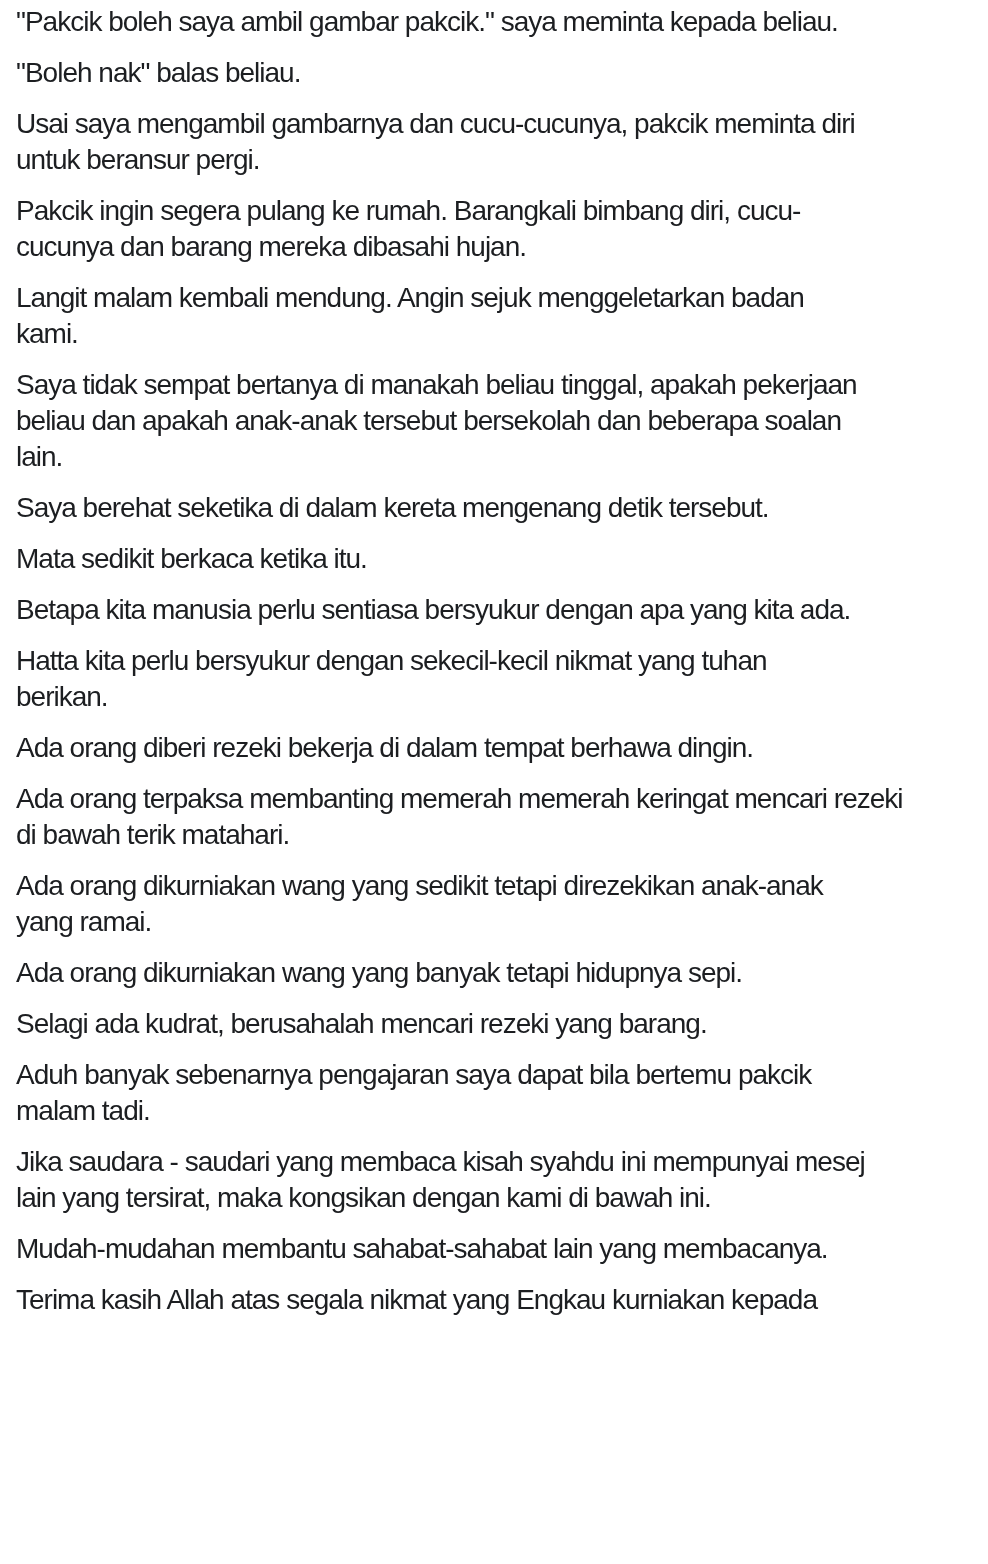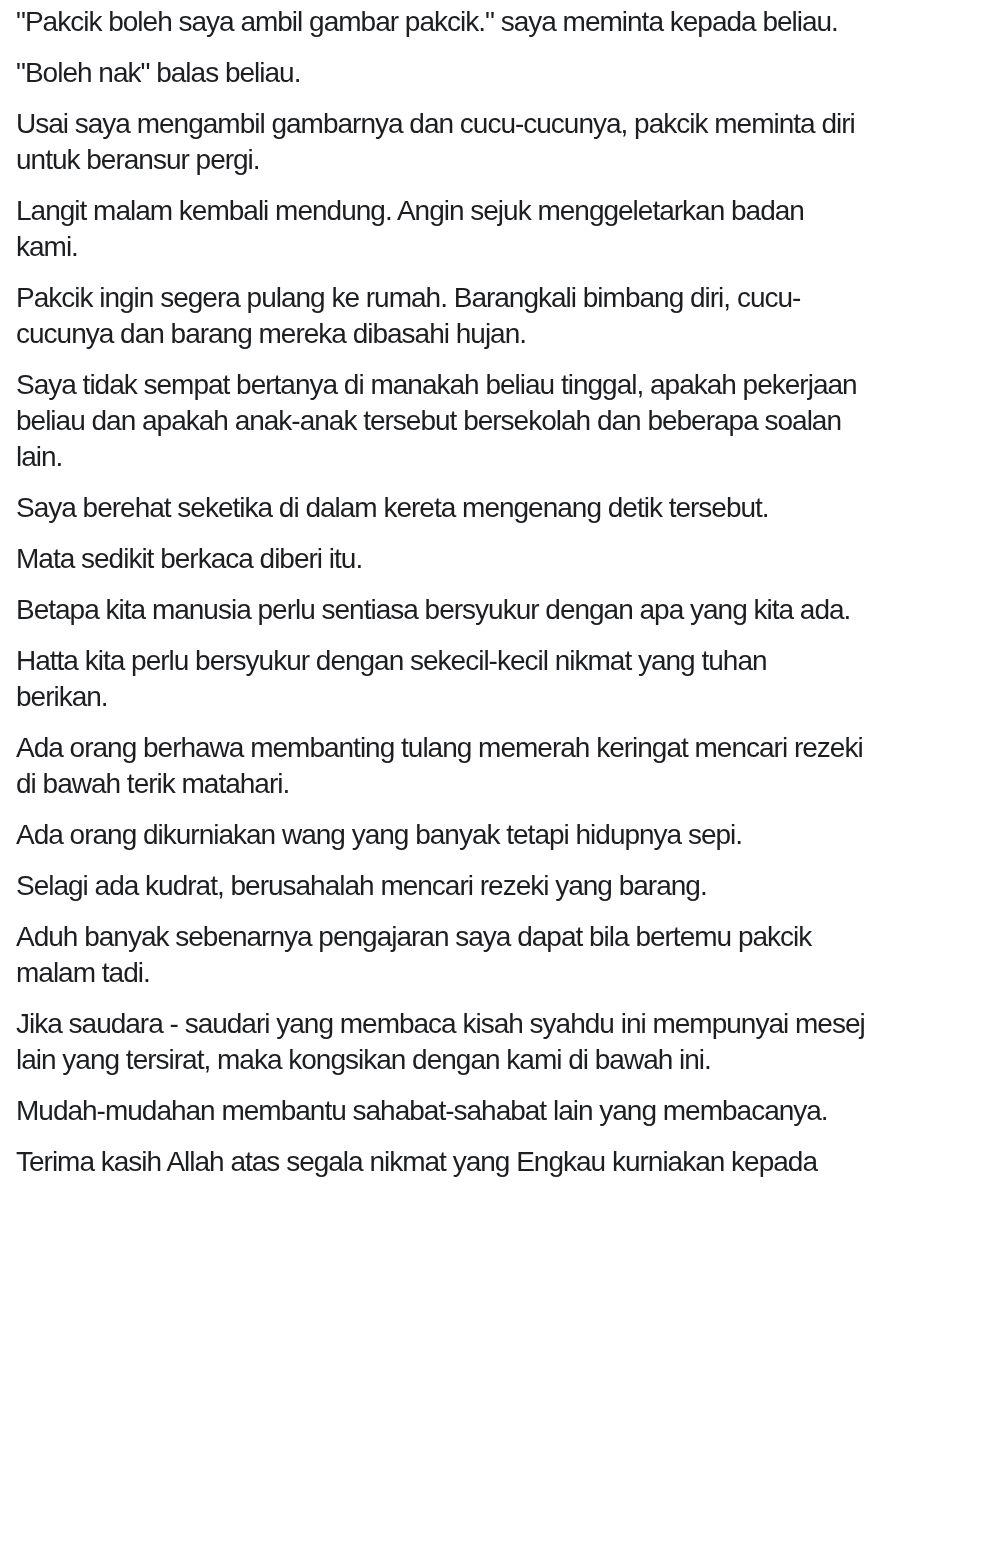--- a/index.html
+++ b/index.html
@@ -29,34 +29,37 @@
   }
 </style>
 </head>
 <body>
 
 <div class="post-text">
   <p>"Pakcik boleh saya ambil gambar pakcik." saya meminta kepada beliau.</p>
   <p>"Boleh nak" balas beliau.</p>
   <p>Usai saya mengambil gambarnya dan cucu-cucunya, pakcik meminta diri
 untuk beransur pergi.</p>
+  <p>Pakcik ingin segera pulang ke rumah. Barangkali bimbang diri, cucu-
+cucunya dan barang mereka dibasahi hujan.</p>
   <p>Langit malam kembali mendung. Angin sejuk menggeletarkan badan
 kami.</p>
-  <p>Pakcik ingin segera pulang ke rumah. Barangkali bimbang diri, cucu-
-cucunya dan barang mereka dibasahi hujan.</p>
   <p>Saya tidak sempat bertanya di manakah beliau tinggal, apakah pekerjaan
 beliau dan apakah anak-anak tersebut bersekolah dan beberapa soalan
 lain.</p>
   <p>Saya berehat seketika di dalam kereta mengenang detik tersebut.</p>
-  <p>Mata sedikit berkaca diberi itu.</p>
+  <p>Mata sedikit berkaca ketika itu.</p>
   <p>Betapa kita manusia perlu sentiasa bersyukur dengan apa yang kita ada.</p>
   <p>Hatta kita perlu bersyukur dengan sekecil-kecil nikmat yang tuhan
 berikan.</p>
-  <p>Ada orang berhawa membanting tulang memerah keringat mencari rezeki
+  <p>Ada orang diberi rezeki bekerja di dalam tempat berhawa dingin.</p>
+  <p>Ada orang terpaksa membanting memerah memerah keringat mencari rezeki
 di bawah terik matahari.</p>
+  <p>Ada orang dikurniakan wang yang sedikit tetapi direzekikan anak-anak
+yang ramai.</p>
   <p>Ada orang dikurniakan wang yang banyak tetapi hidupnya sepi.</p>
   <p>Selagi ada kudrat, berusahalah mencari rezeki yang barang.</p>
   <p>Aduh banyak sebenarnya pengajaran saya dapat bila bertemu pakcik
 malam tadi.</p>
   <p>Jika saudara - saudari yang membaca kisah syahdu ini mempunyai mesej
 lain yang tersirat, maka kongsikan dengan kami di bawah ini.</p>
   <p>Mudah-mudahan membantu sahabat-sahabat lain yang membacanya.</p>
   <p>Terima kasih Allah atas segala nikmat yang Engkau kurniakan kepada</p>
 </div>
 

